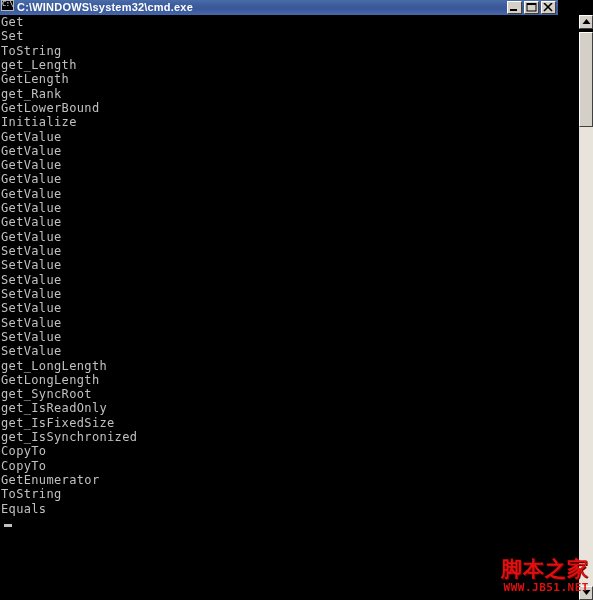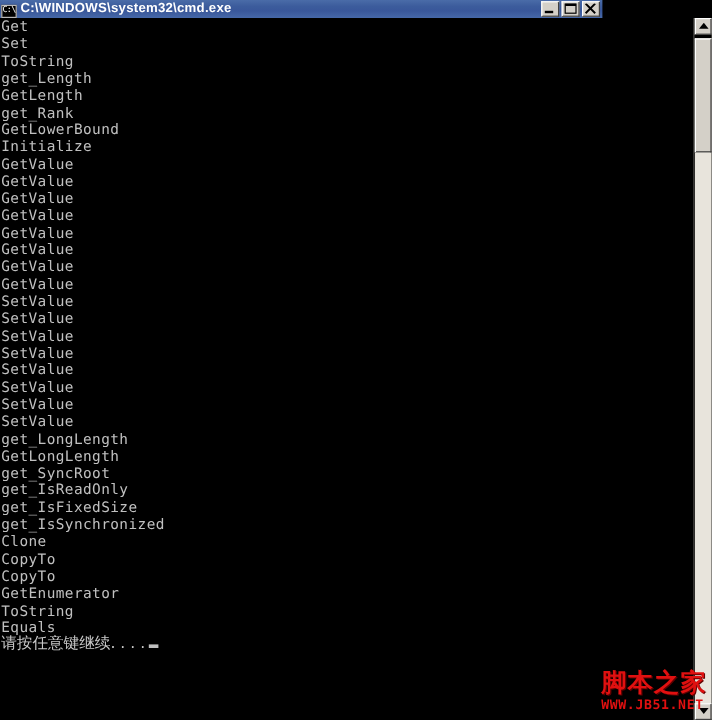--- a/index.html
+++ b/index.html
@@ -19,26 +19,26 @@
     width: 593px;
     height: 600px;
     background: #000000;
     box-sizing: border-box;
   }
 
   
   #titlebar {
     position: absolute;
     left: 0; top: 0;
-    width: 502px;
+    width: 558px;
     height: 15px;
     background: linear-gradient(to bottom,
         #4a6ca8 0%, #3c5c9c 35%, #39579a 60%, #4668a8 100%);
     display: flex;
-    align-items: flex-end;
+    align-items: flex-start;
     overflow: hidden;
   }
   #titlebar-icon {
     width: 13px;
     height: 11px;
     margin-left: 1px;
     margin-right: 3px;
     background: #000;
     border: 1px solid #b8b8b8;
     box-sizing: border-box;
@@ -170,21 +170,21 @@
     left: 0; top: 14px;
     width: 14px; height: 3px;
     background: #000;
   }
 
   
   #watermark {
     position: absolute;
     right: 4px;
     bottom: 6px;
-    text-align: left;
+    text-align: right;
     pointer-events: none;
     z-index: 40;
   }
   #wm-cn {
     font-family: "DejaVu Sans", sans-serif;
     font-size: 21px;
     font-weight: bold;
     color: #e01010;
     letter-spacing: 1px;
     line-height: 22px;
@@ -253,27 +253,26 @@
         <div class="cline">SetValue</div>
         <div class="cline">SetValue</div>
         <div class="cline">SetValue</div>
         <div class="cline">SetValue</div>
         <div class="cline">get_LongLength</div>
         <div class="cline">GetLongLength</div>
         <div class="cline">get_SyncRoot</div>
         <div class="cline">get_IsReadOnly</div>
         <div class="cline">get_IsFixedSize</div>
         <div class="cline">get_IsSynchronized</div>
-        <div class="cline">Clone</div>
         <div class="cline">CopyTo</div>
         <div class="cline">CopyTo</div>
         <div class="cline">GetEnumerator</div>
         <div class="cline">ToString</div>
         <div class="cline">Equals</div>
-        <div class="cline cjk"><span>请按任意键继续. . . .</span><span id="cursor"></span></div>
+        <div class="cline cjk"><span id="cursor"></span></div>
       </div>
   </div>
 
   <div id="vscroll">
     <div class="sb-arrow" id="sb-up">
       <svg width="9" height="6" viewBox="0 0 9 6">
         <path d="M4.5 0 L8.5 5 L0.5 5 Z" fill="#000"></path>
       </svg>
     </div>
     <div id="sb-track-top"></div>

